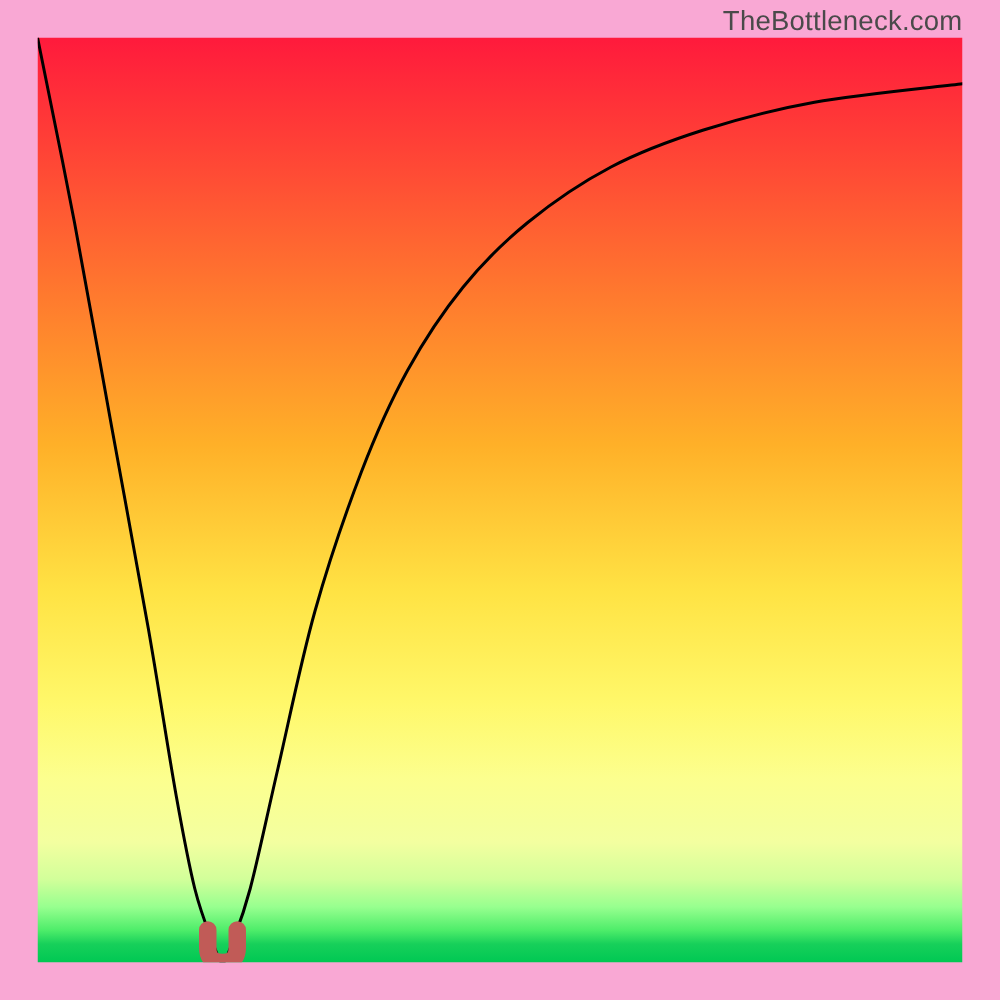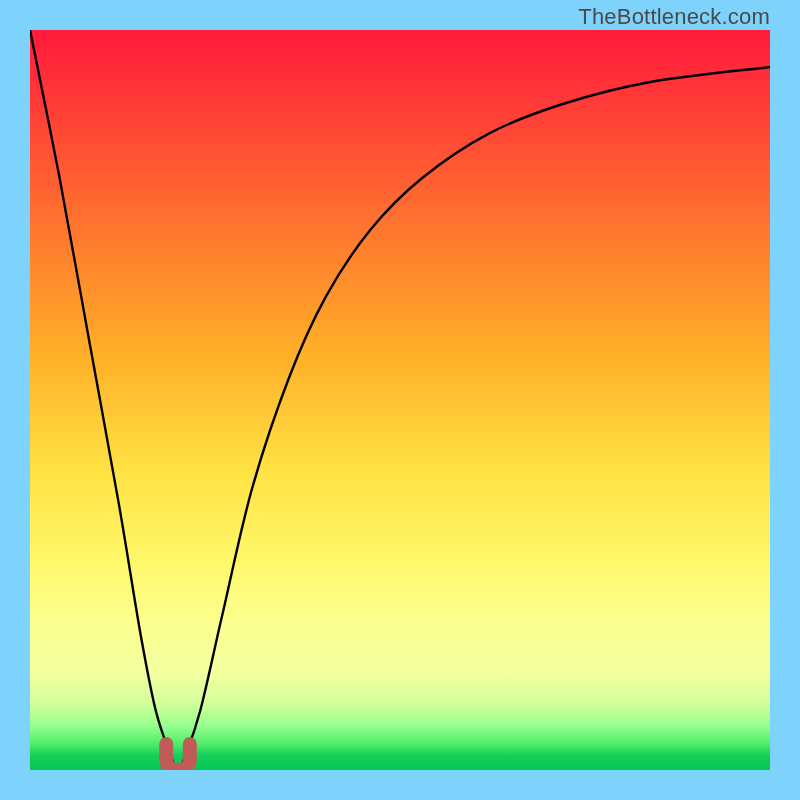--- a/index.html
+++ b/index.html
@@ -9,21 +9,21 @@
     height: 800px;
     overflow: hidden;
     background: #000;
     font-family: Arial, Helvetica, sans-serif;
   }
   .frame {
     position: absolute;
     top: 0; left: 0;
     width: 800px;
     height: 800px;
-    background: #7dd3fc;
+    background: #f9a8d4;
   }
   .plot-area {
     position: absolute;
     top: 30px;
     left: 30px;
     width: 740px;
     height: 740px;
     overflow: hidden;
   }
   

